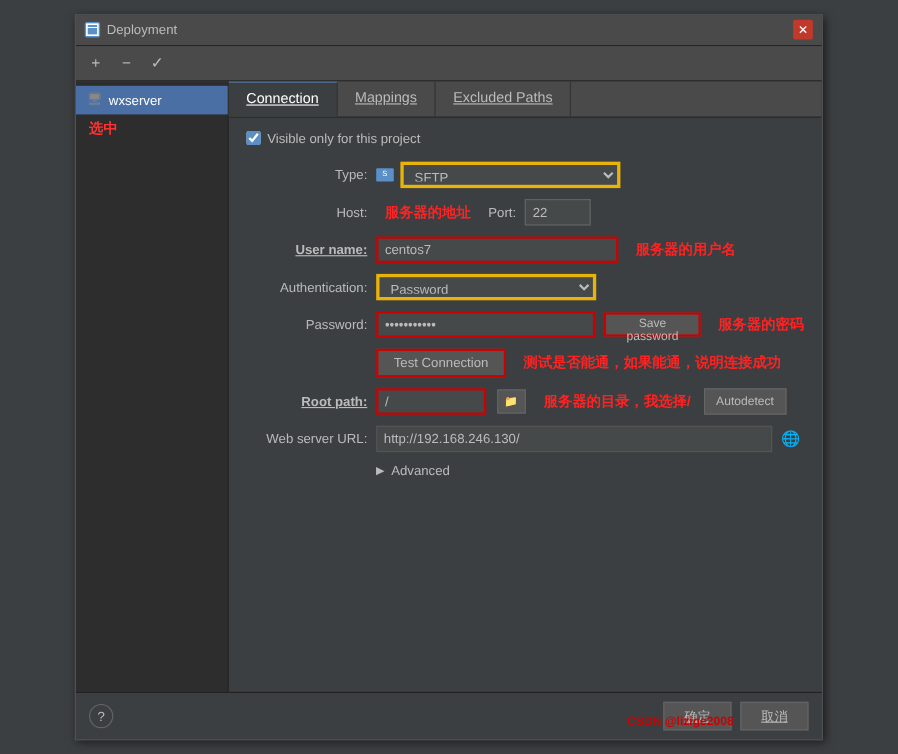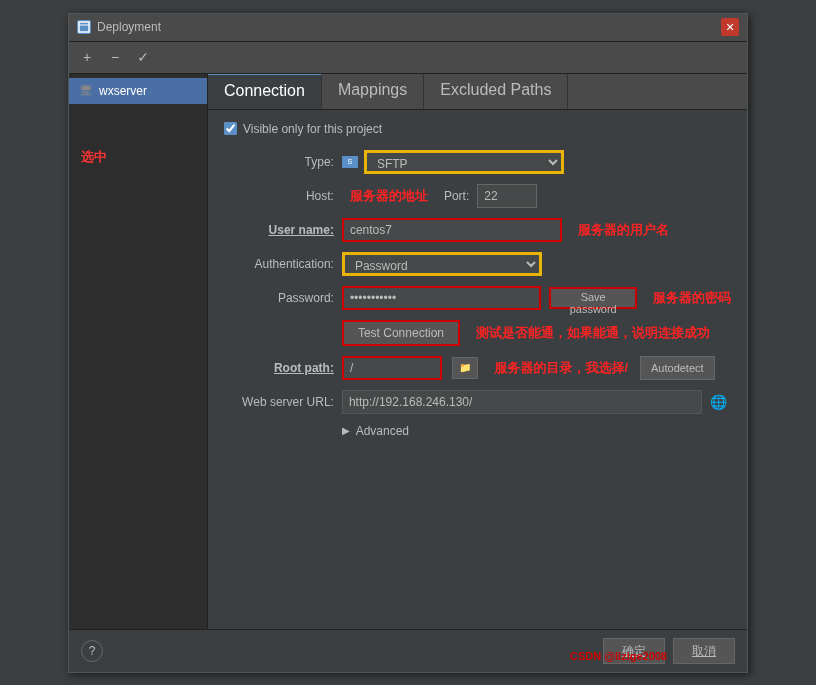--- a/index.html
+++ b/index.html
@@ -129,22 +129,23 @@
     }
     .tabs {
       display: flex;
       background: #4a4a4a;
       border-bottom: 1px solid #222;
     }
     .tab {
       padding: 7px 16px;
       color: #bbbbbb;
       cursor: pointer;
-      font-size: 16px;
+      font-size: 13px;
       border-right: 1px solid #333;
+      text-decoration: underline;
     }
     .tab.active {
       background: #3c3f41;
       color: #ffffff;
       border-bottom: 2px solid #3c3f41;
       border-top: 1px solid #5a8fc7;
     }
     .form-area {
       padding: 12px 16px;
       flex: 1;
@@ -408,21 +409,21 @@
   </div>
 
   <div class="main-area">
 
     <div class="sidebar">
       <div class="sidebar-item active">
         <span class="sidebar-item-icon">🖥</span>
         <span>wxserver</span>
       </div>
 
-      <div style="padding: 4px 8px; margin-top: 40px;">
+      <div style="padding: 4px 8px;">
         <span class="annotation-red">选中</span>
       </div>
     </div>
 
     <div class="content-area">
 
       <div class="tabs">
         <div class="tab active">Connection</div>
         <div class="tab">Mappings</div>
         <div class="tab">Excluded Paths</div>

